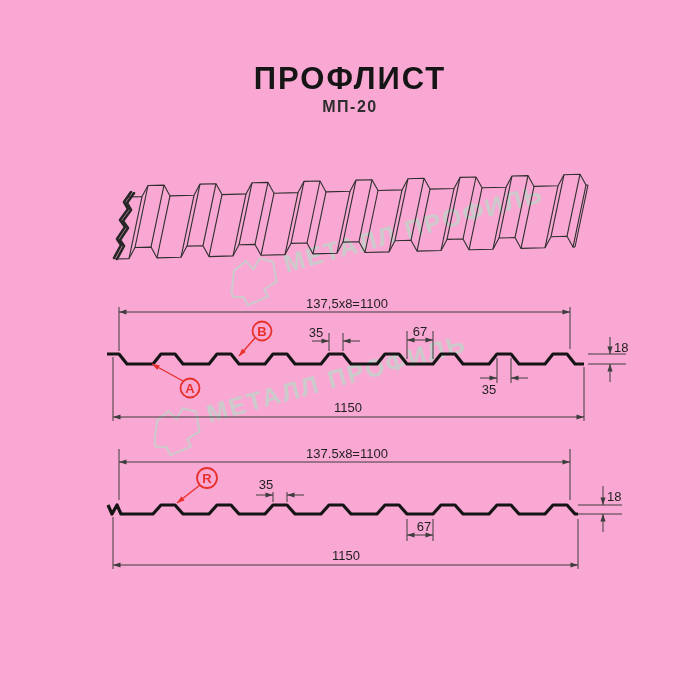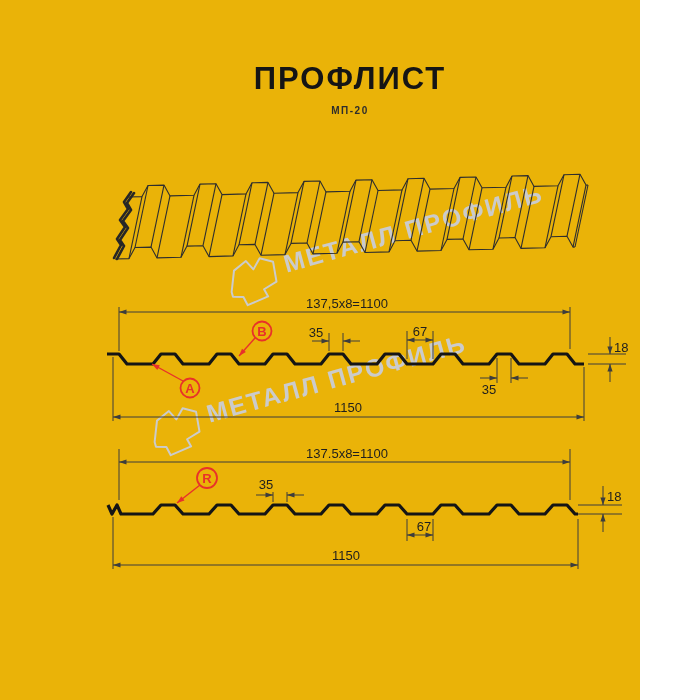--- a/index.html
+++ b/index.html
@@ -1,21 +1,21 @@
 <!DOCTYPE html>
 <html style="--accent: #e8312a; --ink: #151515; --dark: #2d2d2d; --dim: #3d3d3d; --wm: #cbcbcb;"><head>
 <meta charset="utf-8">
 <style>
   html,body{margin:0;padding:0;background:#fff;}
-  #stage{position:relative;width:640px;height:700px;background:#eab308;overflow:hidden;
+  #stage{position:relative;width:700px;height:700px;background:#f9a8d4;overflow:hidden;
          font-family:"Liberation Sans",sans-serif;}
   .title{position:absolute;top:61px;left:0;width:700px;text-align:center;
          font-size:31px;font-weight:700;letter-spacing:2px;color:var(--ink,#151515);}
   .subtitle{position:absolute;top:98px;left:0;width:700px;text-align:center;
-         font-size:10px;font-weight:700;letter-spacing:1.5px;color:var(--dark,#2d2d2d);margin-top:7px;}
+         font-size:16px;font-weight:700;letter-spacing:1.5px;color:var(--dark,#2d2d2d);}
   .footer{position:absolute;top:617px;left:0;width:700px;text-align:center;
          font-size:17px;font-weight:700;letter-spacing:1px;color:var(--dark,#2d2d2d);}
   svg{position:absolute;left:0;top:0;}
   .thick{stroke:var(--ink,#151515);stroke-width:3.2;fill:none;stroke-linejoin:round;}
   .thin{stroke:var(--dim,#3d3d3d);stroke-width:1;fill:none;}
   .dimhead{fill:var(--dim,#3d3d3d);stroke:none;}
   .redline{stroke:var(--accent,#e8312a);stroke-width:1.4;fill:none;}
   .redhead{fill:var(--accent,#e8312a);stroke:none;}
   .redcircle{stroke:var(--accent,#e8312a);stroke-width:1.8;fill:none;}
   .dim{font:13px "Liberation Sans",sans-serif;fill:#1f1f1f;}

